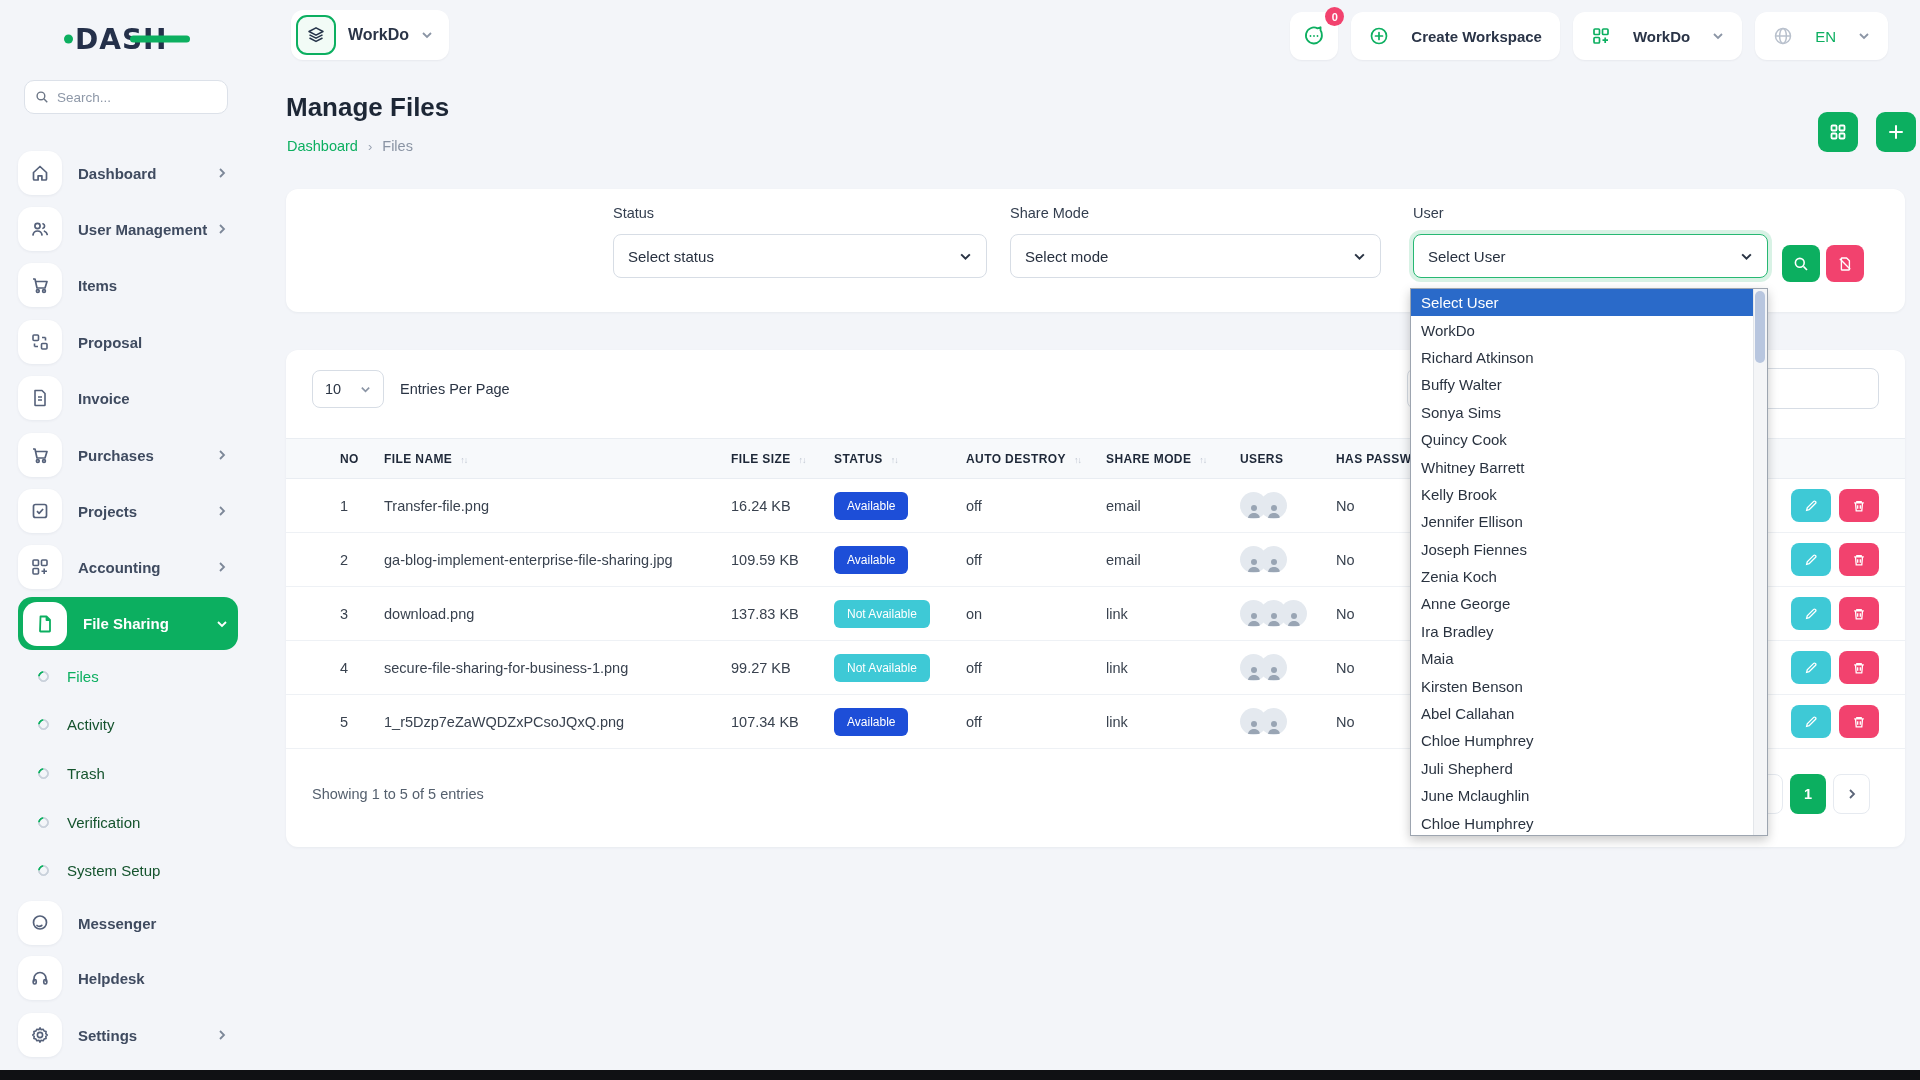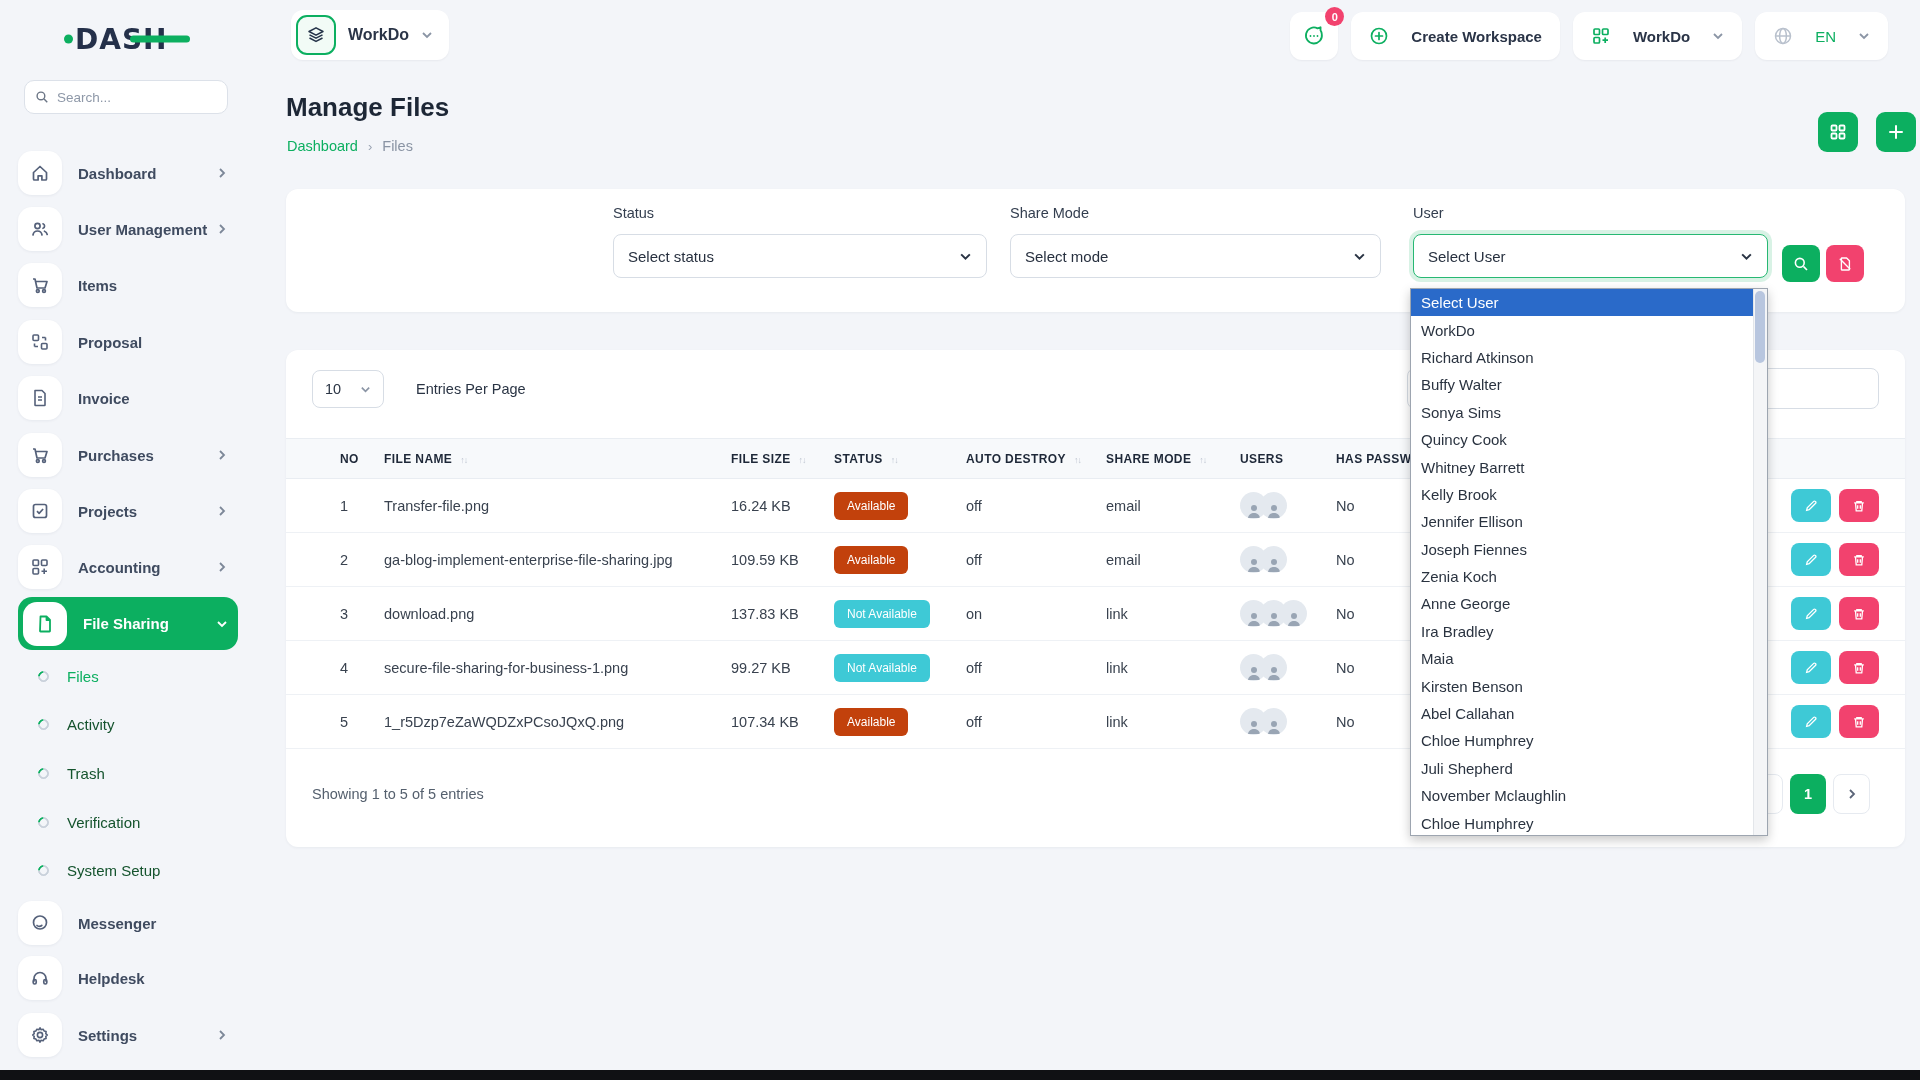--- a/index.html
+++ b/index.html
@@ -60,35 +60,35 @@
     padding:0 14px; font-size:15px; color:#27303F; justify-content:space-between; cursor:pointer; }
   .fselect .chev-sm { color:#2A3444; }
   .fselect.focused { border:1px solid #27B873; box-shadow:0 0 0 4px rgba(12,175,96,.16); }
   .mini-btn { position:absolute; top:56px; width:38px; height:37px; border:none; border-radius:8px; color:#fff;
     display:flex; align-items:center; justify-content:center; cursor:pointer; }
 
   .table-card { left:32px; top:350px; width:1619px; height:497px;text-decoration:underline; }
   .entries-select { position:absolute; left:26px; top:20px; width:72px; height:38px; border:1px solid #D7DDE5; border-radius:8px;
     display:flex; align-items:center; justify-content:space-between; padding:0 12px; font-size:14.5px; color:#2A3444; cursor:pointer; }
   .entries-label { position:absolute; left:114px; top:20px; height:38px; display:flex; align-items:center;
-    font-size:14.5px; font-weight:500; color:#2A3444;margin-left:16px; }
+    font-size:14.5px; font-weight:500; color:#2A3444; }
   .tbl-search { position:absolute; left:1121px; top:18px; width:472px; height:41px; border:1px solid #D7DDE5; border-radius:8px;
     font-size:14.5px; padding:0 14px; outline:none; background:#fff; font-family:inherit; color:#2A3444; }
 
   table.files { position:absolute; left:0; top:88px; width:1619px; border-collapse:collapse; table-layout:fixed; }
   table.files th { height:40px; background:#F7F9FB; border-top:1px solid #E9EDF2; border-bottom:1px solid #E9EDF2;
     font-size:12px; font-weight:800; letter-spacing:.4px; color:#1E2838; text-align:left; white-space:nowrap; }
   table.files td { height:54px; border-bottom:1px solid #EEF1F5; font-size:14.5px; color:#39424F; white-space:nowrap; overflow:hidden; }
   .col-no  { width:98px; } .col-name{ width:347px; } .col-size{ width:103px; } .col-status{ width:132px; }
   .col-auto{ width:140px; } .col-share{ width:134px; } .col-users{ width:96px; } .col-pass{ width:150px; } .col-act{ width:auto; }
   th.col-no, td.cell-no { padding-left:54px; }
   .sort { font-size:9px; color:#C0C7D2; margin-left:8px; letter-spacing:-1px; }
   .badge { display:inline-flex; align-items:center; justify-content:center; height:28px; padding:0 13px; border-radius:6px;
     color:#fff; font-size:12px; font-weight:500; }
-  .badge.green { background:#c2410c; }
+  .badge.green { background:#1d4ed8; }
   .badge.cyan  { background:#3EC9D6; }
   .avatars { display:flex; }
   .avatar { width:27px; height:27px; border-radius:50%; background:#E4E9EF; display:flex; align-items:flex-end; justify-content:center;
     overflow:hidden; color:#99A5B4; }
   .avatar + .avatar { margin-left:-7px; }
   .act-cell { text-align:right; padding-right:26px; }
   .act-btn { display:inline-flex; width:40px; height:33px; border:none; border-radius:8px; align-items:center; justify-content:center;
     color:#fff; cursor:pointer; margin-left:8px; vertical-align:middle; }
   .act-edit { background:#3EC9D6; }
   .act-del  { background:#F2426E; }
@@ -691,21 +691,21 @@
     <div class="dd-opt">Jennifer Ellison</div>
     <div class="dd-opt">Joseph Fiennes</div>
     <div class="dd-opt">Zenia Koch</div>
     <div class="dd-opt">Anne George</div>
     <div class="dd-opt">Ira Bradley</div>
     <div class="dd-opt">Maia</div>
     <div class="dd-opt">Kirsten Benson</div>
     <div class="dd-opt">Abel Callahan</div>
     <div class="dd-opt">Chloe Humphrey</div>
     <div class="dd-opt">Juli Shepherd</div>
-    <div class="dd-opt">November Mclaughlin</div>
+    <div class="dd-opt">June Mclaughlin</div>
     <div class="dd-opt">Chloe Humphrey</div>
     <div class="dd-scroll">
       <div class="dd-thumb"></div>
     </div>
   </div>
 
   <div class="bottom-bar"></div>
 </div>
 
 </body></html>

